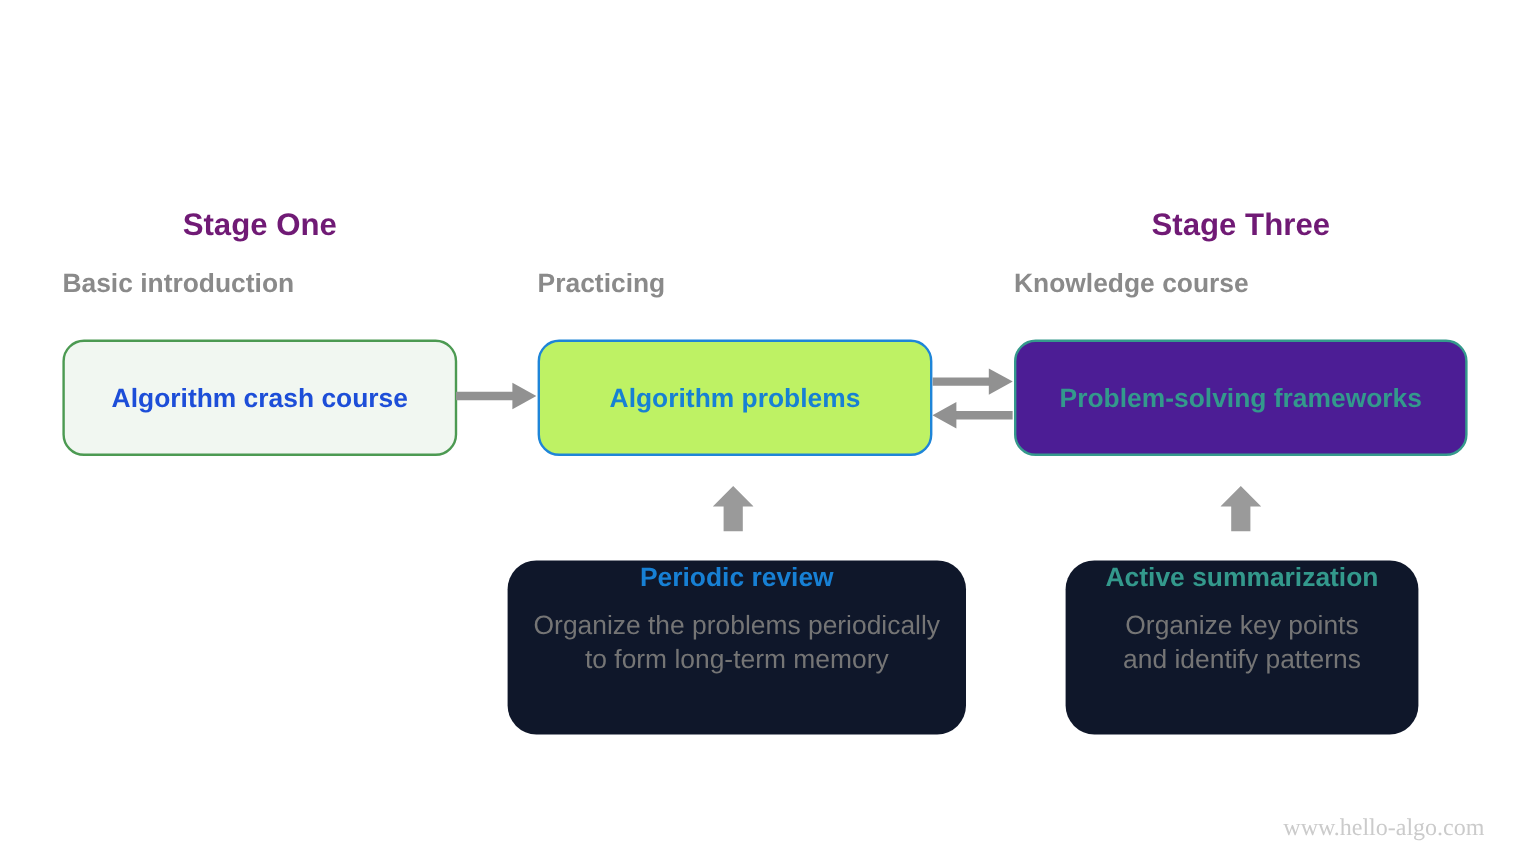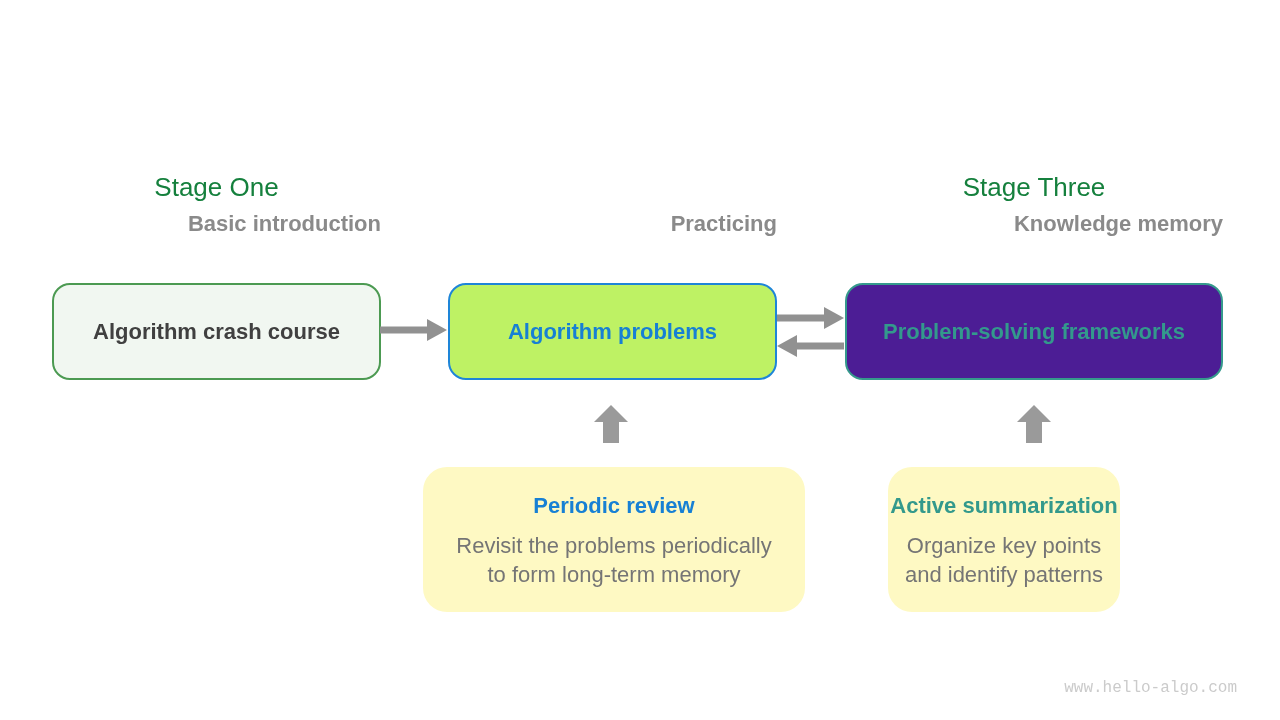--- a/index.html
+++ b/index.html
@@ -11,27 +11,27 @@
     background: #ffffff;
     overflow: hidden;
     font-family: "Liberation Sans", sans-serif;
   }
   .stage-title {
     position: absolute;
     top: 173px;
     text-align: center;
     font-size: 26px;
     line-height: 28px;
-    color: #15803d;
-    font-weight: 400;
+    color: #701a75;
+    font-weight: 700;
   }
   .stage-subtitle {
     position: absolute;
-    top: 212px;
-    text-align: right;
+    top: 224px;
+    text-align: left;
     font-size: 22px;
     line-height: 24px;
     color: #8a8a8a;
     font-weight: 700;
   }
   .col-1 { left: 52px;  width: 329px; }
   .col-2 { left: 448px; width: 329px; }
   .col-3 { left: 845px; width: 378px; }
 
   .main-box {
@@ -55,61 +55,60 @@
   .arrow-h2-out { left: 777px;  top: 306px; }
   .arrow-h2-in  { left: 777px;  top: 334px; }
   .arrow-up-1   { left: 594px;  top: 405px; }
   .arrow-up-2   { left: 1017px; top: 405px; }
 
   .note {
     position: absolute;
     top: 467px;
     height: 145px;
     border-radius: 24px;
-    background: #fef9c3;
+    background: #0f172a;
     text-align: center;
-    padding-top: 25px;
   }
   .note-1 { left: 423px; width: 382px; }
-  .note-2 { left: 888px; width: 232px; }
+  .note-2 { left: 888px; width: 294px; }
   .note-title {
     font-size: 22px;
     font-weight: 700;
     line-height: 28px;
   }
   .note-body {
     margin-top: 11px;
     font-size: 22px;
     line-height: 29px;
     color: #757575;
   }
 
   .watermark {
     position: absolute;
     top: 679px;
     right: 43px;
-    font-family: Liberation Mono, monospace;
-    font-size: 16px;
+    font-family: Liberation Serif, serif;
+    font-size: 20px;
     color: #cbcbcb;
   }
 </style>
 </head>
 <body>
 
 <div class="canvas">
 
   <div class="stage-title col-1">Stage One</div>
   <div class="stage-subtitle col-1">Basic introduction</div>
 
   <div class="stage-subtitle col-2">Practicing</div>
 
   <div class="stage-title col-3">Stage Three</div>
-  <div class="stage-subtitle col-3">Knowledge memory</div>
+  <div class="stage-subtitle col-3">Knowledge course</div>
 
-  <div class="main-box col-1" style="color: #404040; border-color: rgb(76, 154, 82); background: rgb(241, 247, 241);">
+  <div class="main-box col-1" style="color: #1d4ed8; border-color: rgb(76, 154, 82); background: rgb(241, 247, 241);">
     <span>Algorithm crash course</span>
   </div>
 
   <div class="main-box col-2" style="color: rgb(23, 128, 212); border-color: rgb(30, 133, 216); background: #bef264;">
     <span>Algorithm problems</span>
   </div>
 
   <div class="main-box col-3" style="color: rgb(51, 153, 140); border-color: rgb(53, 153, 140); background: #4c1d95;">
     <span>Problem-solving frameworks</span>
   </div>
@@ -133,21 +132,21 @@
     <polygon points="17,0 34,17 25,17 25,38 9,38 9,17 0,17" fill="#9a9a9a"></polygon>
   </svg>
 
   <svg class="arrow arrow-up-2" width="34" height="38" viewBox="0 0 34 38">
     <polygon points="17,0 34,17 25,17 25,38 9,38 9,17 0,17" fill="#9a9a9a"></polygon>
   </svg>
 
   <div class="note note-1">
     <div class="note-title" style="color: rgb(23, 128, 212);">Periodic review</div>
     <div class="note-body">
-      <div>Revisit the problems periodically</div>
+      <div>Organize the problems periodically</div>
       <div>to form long-term memory</div>
     </div>
   </div>
 
   <div class="note note-2">
     <div class="note-title" style="color: rgb(51, 153, 140);">Active summarization</div>
     <div class="note-body">
       <div>Organize key points</div>
       <div>and identify patterns</div>
     </div>

